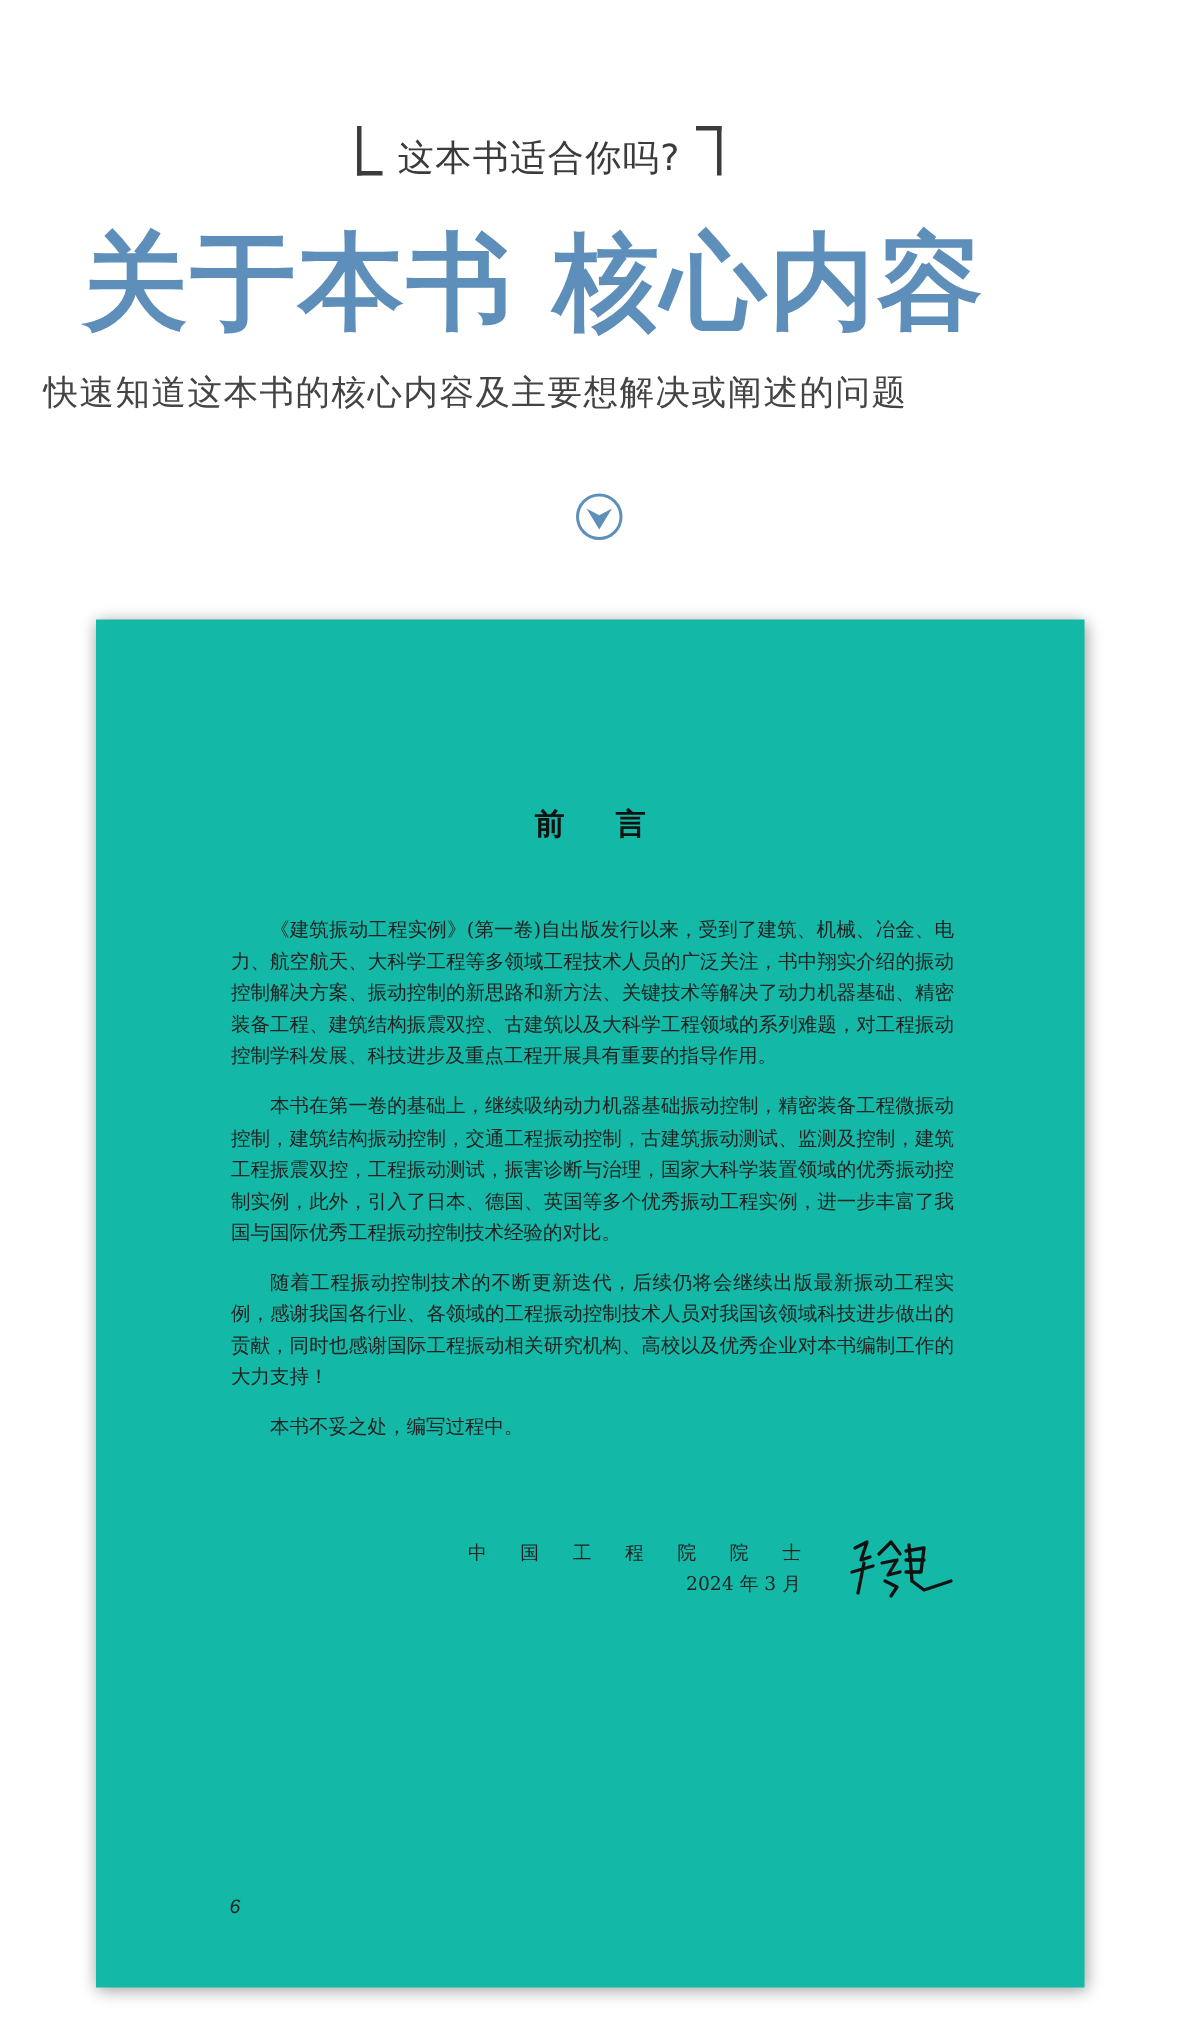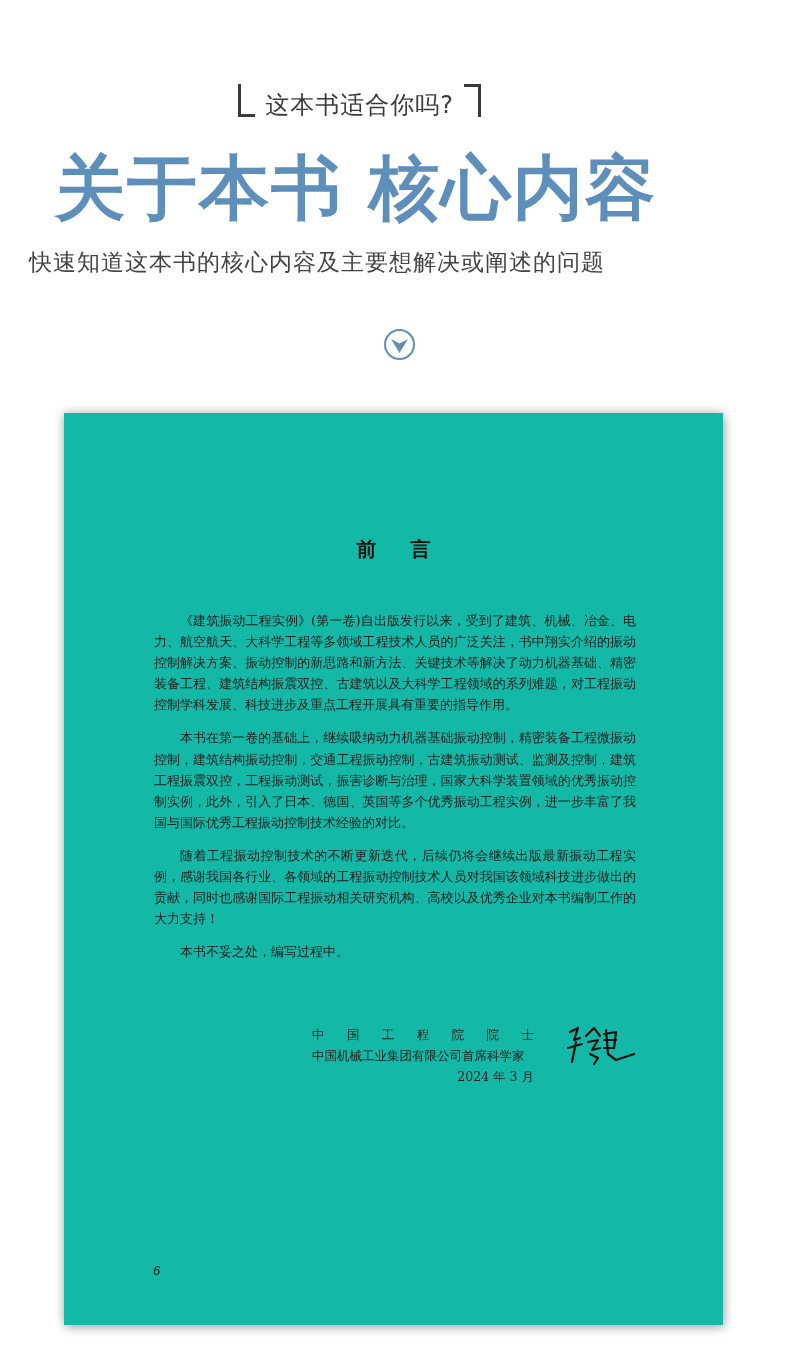--- a/index.html
+++ b/index.html
@@ -66,21 +66,20 @@
   <div class="sig-block">
     <div class="line1">
       <span>中</span>
       <span>国</span>
       <span>工</span>
       <span>程</span>
       <span>院</span>
       <span>院</span>
       <span>士</span>
     </div>
-    <div class="line2">中国机械工业集团有限公司首席科学家</div>
     <div class="line3">2024 年 3 月</div>
   </div>
   <div class="signature">
     <svg width="75" height="50" viewBox="0 0 75 50">
       <g fill="none" stroke="#111" stroke-width="2.2" stroke-linecap="round" stroke-linejoin="round">
         <path d="M6 14 L14 10 L10 22 L16 20"></path>
         <path d="M12 24 L8 44"></path>
         <path d="M4 30 L18 26"></path>
         <path d="M22 18 L30 10 L36 18"></path>
         <path d="M24 24 L34 22 L28 32 L36 30"></path>

